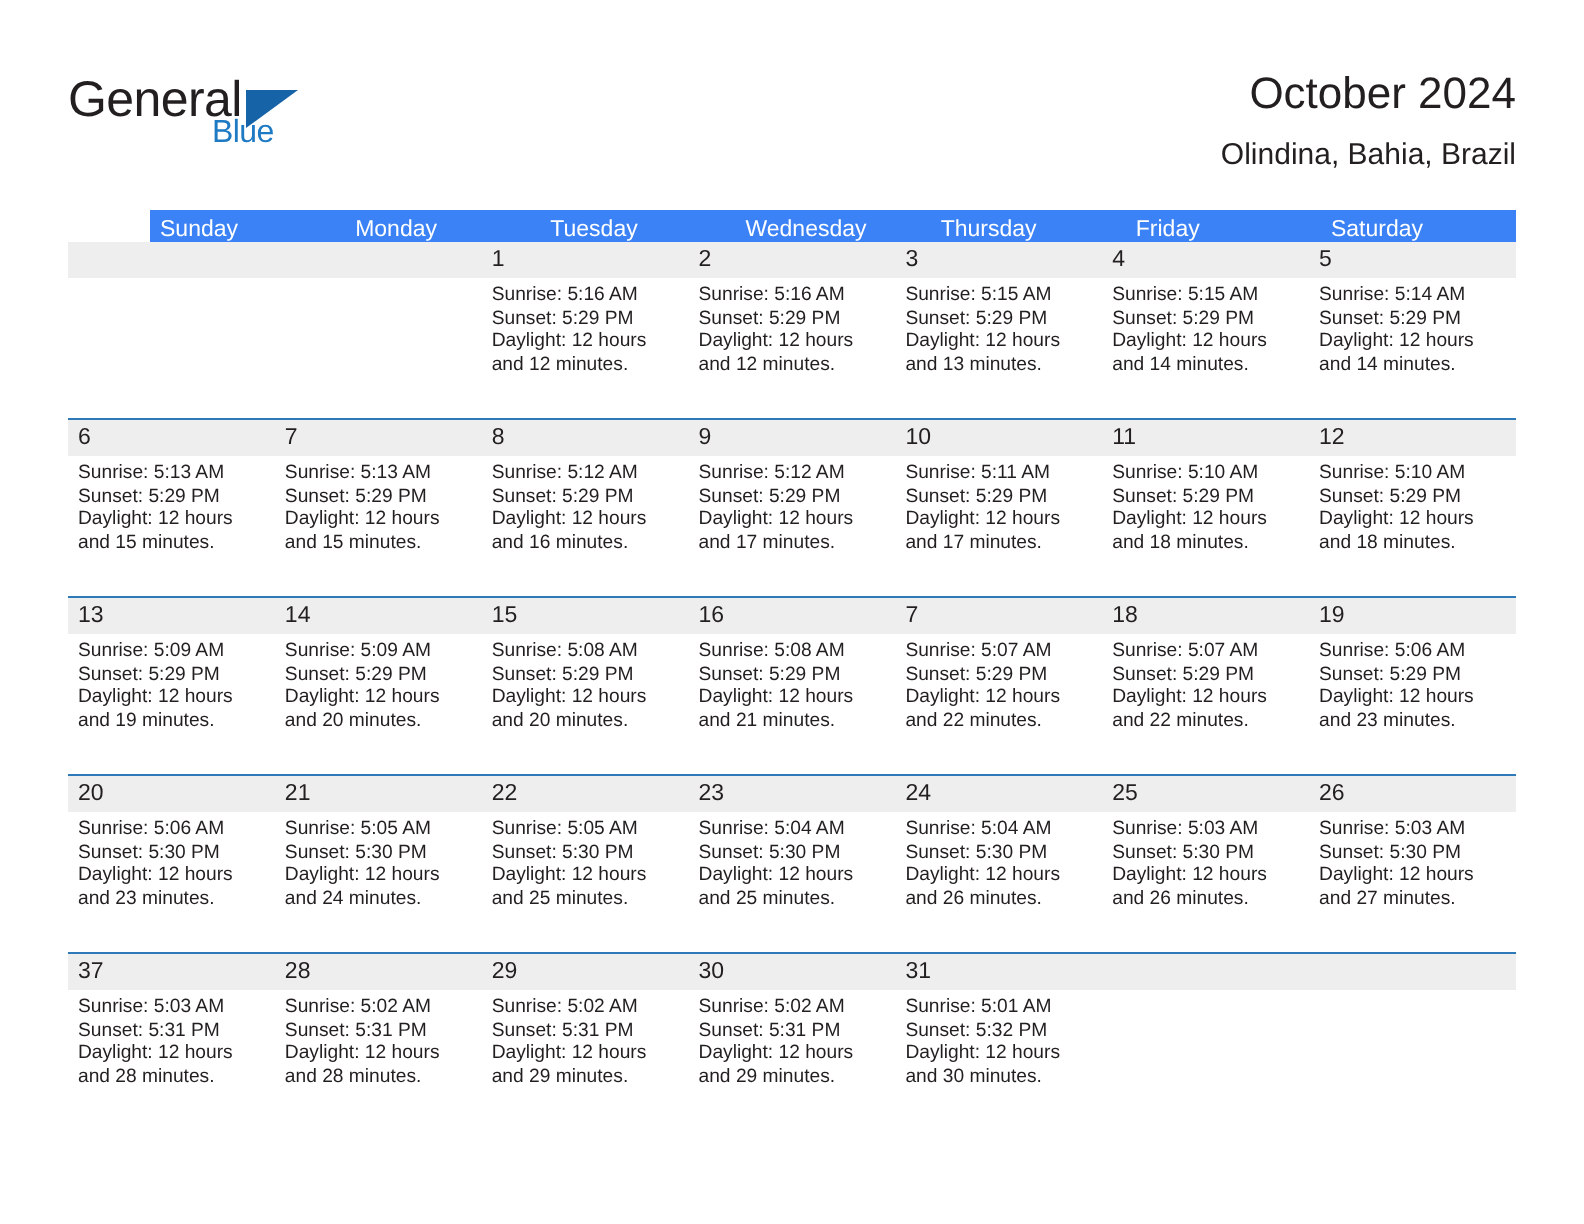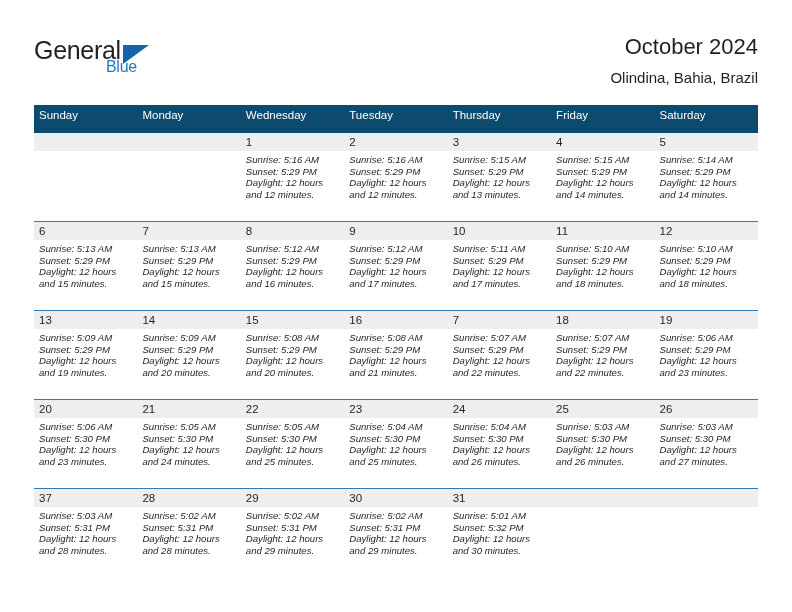--- a/index.html
+++ b/index.html
@@ -83,22 +83,23 @@
 
   
   .calendar {
     position: absolute;
     left: 34px;
     top: 105px;
     width: 724px;
   }
   .dow-row {
     display: flex;
-    background: #0c4a6e;
-    height: 28px;
+    background: #3b82f6;
+    height: 16px;
+    margin-left: 41px;
   }
   .dow {
     width: 103.43px;
     color: #ffffff;
     font-size: 11.5px;
     line-height: 20px;
     padding-left: 5px;
     box-sizing: border-box;
     white-space: nowrap;
   }
@@ -133,21 +134,20 @@
     color: #231f20;
     height: 18px;
     z-index: 2;
   }
   .info {
     padding-left: 5px;
     padding-top: 3px;
     font-size: 9.6px;
     line-height: 11.6px;
     color: #231f20;
-    font-style: italic;
   }
   .info div { white-space: nowrap; }
 </style>
 </head>
 <body>
 
 <div class="header">
   <div class="logo">
     <span class="logo-general">General</span>
     <span class="logo-tri"></span>
@@ -157,22 +157,22 @@
   <div class="title-block">
     <div class="cal-title">October 2024</div>
     <div class="cal-sub">Olindina, Bahia, Brazil</div>
   </div>
 </div>
 
 <div class="calendar">
   <div class="dow-row">
     <div class="dow">Sunday</div>
     <div class="dow">Monday</div>
+    <div class="dow">Tuesday</div>
     <div class="dow">Wednesday</div>
-    <div class="dow">Tuesday</div>
     <div class="dow">Thursday</div>
     <div class="dow">Friday</div>
     <div class="dow">Saturday</div>
   </div>
 
   <div id="weeks-container">
       <div class="week">
         <div class="week-inner">
           <div class="daycell">
             <div class="numband"></div>

